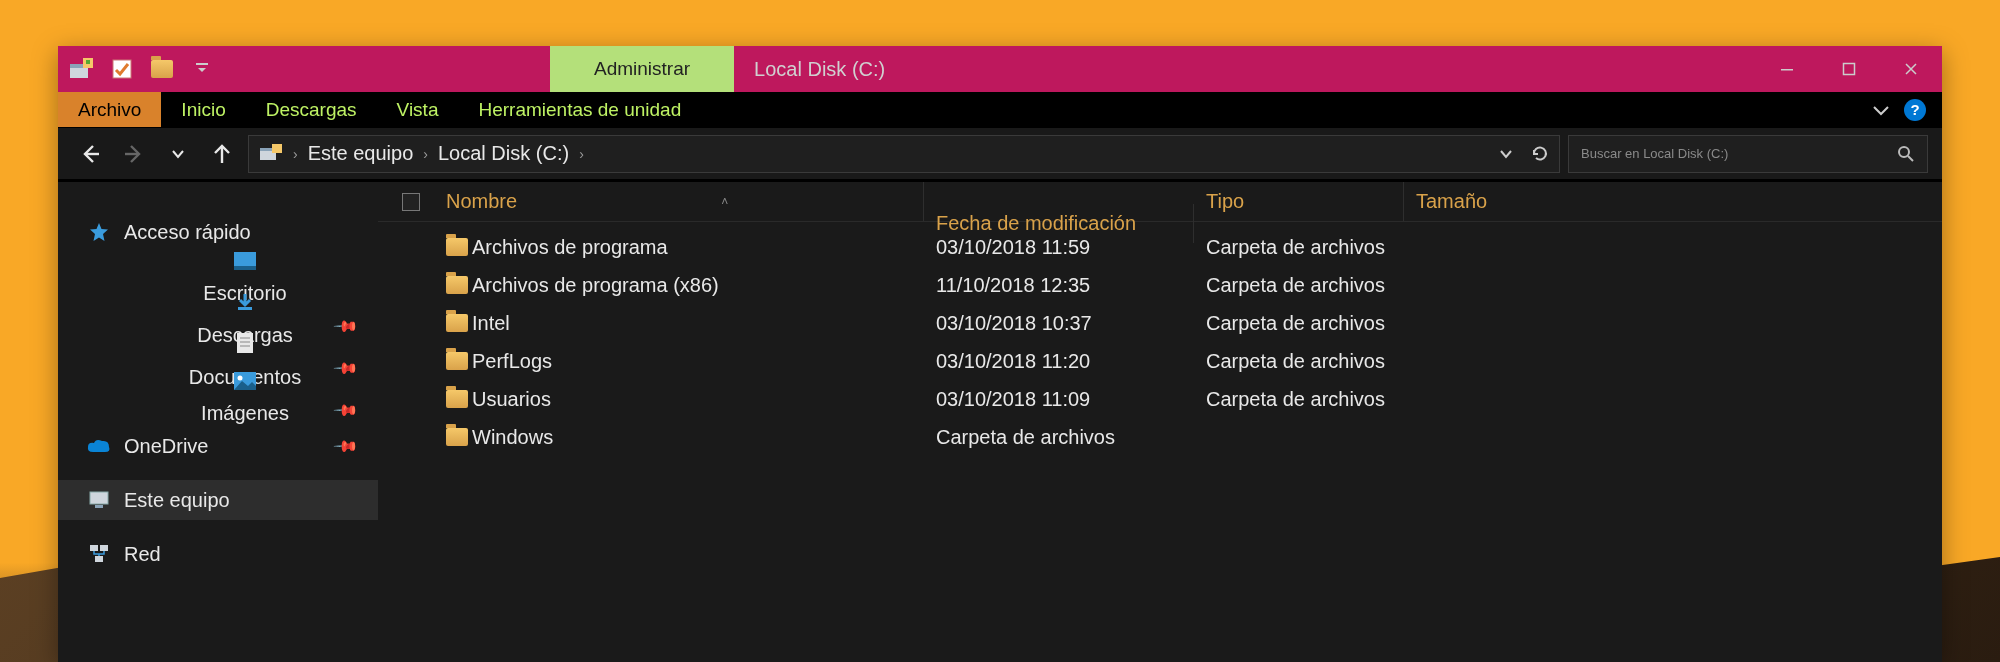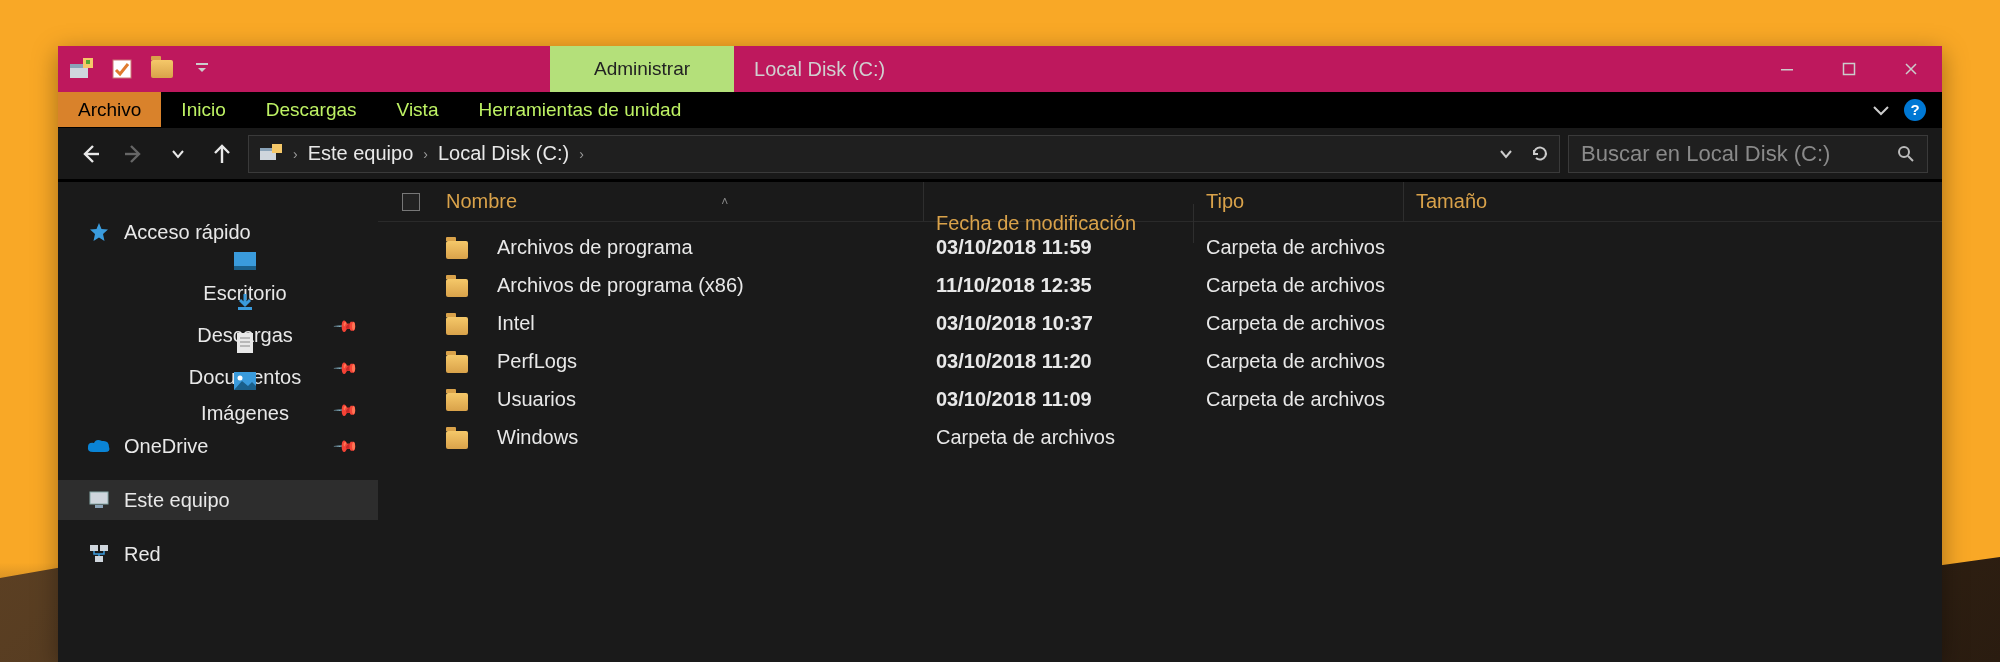--- a/index.html
+++ b/index.html
@@ -141,21 +141,21 @@
     width: 360px;
     height: 38px;
     background: #1f1f1f;
     border: 1px solid #3a3a3a;
     display: flex;
     align-items: center;
     padding: 0 12px;
     color: #8a8a8a;
     gap: 10px;
   }
-  .searchbox span.text { flex:1; font-size: 22px; }
+  .searchbox span.text { flex:1; font-size: 13px; }
 
   
   .body {
     flex: 1;
     display: flex;
     min-height: 0;
     background: #1a1a1a;
   }
   .sidebar {
     width: 320px;
@@ -207,22 +207,22 @@
   .row {
     display: flex;
     align-items: center;
     height: 38px;
     padding-left: 10px;
     font-size: 20px;
     color: #e8e8e8;
   }
   .cell { padding-left: 12px; }
   .cell.checkbox { width:46px; padding:0;}
-  .cell.name { width: 490px; display:flex; align-items:flex-end; gap:29px;}
-  .cell.date { width: 270px; font-weight: bold; }
+  .cell.name { width: 490px; display:flex; align-items:center; gap:4px;}
+  .cell.date { width: 270px; }
   .cell.type { width: 210px; }
   .cell.size { width: 180px; }
 
   
   .folder-ic {
     width: 22px; height: 18px;
     background: linear-gradient(#f5c869, #d9a24a);
     border-radius: 2px;
     position: relative;
   }

